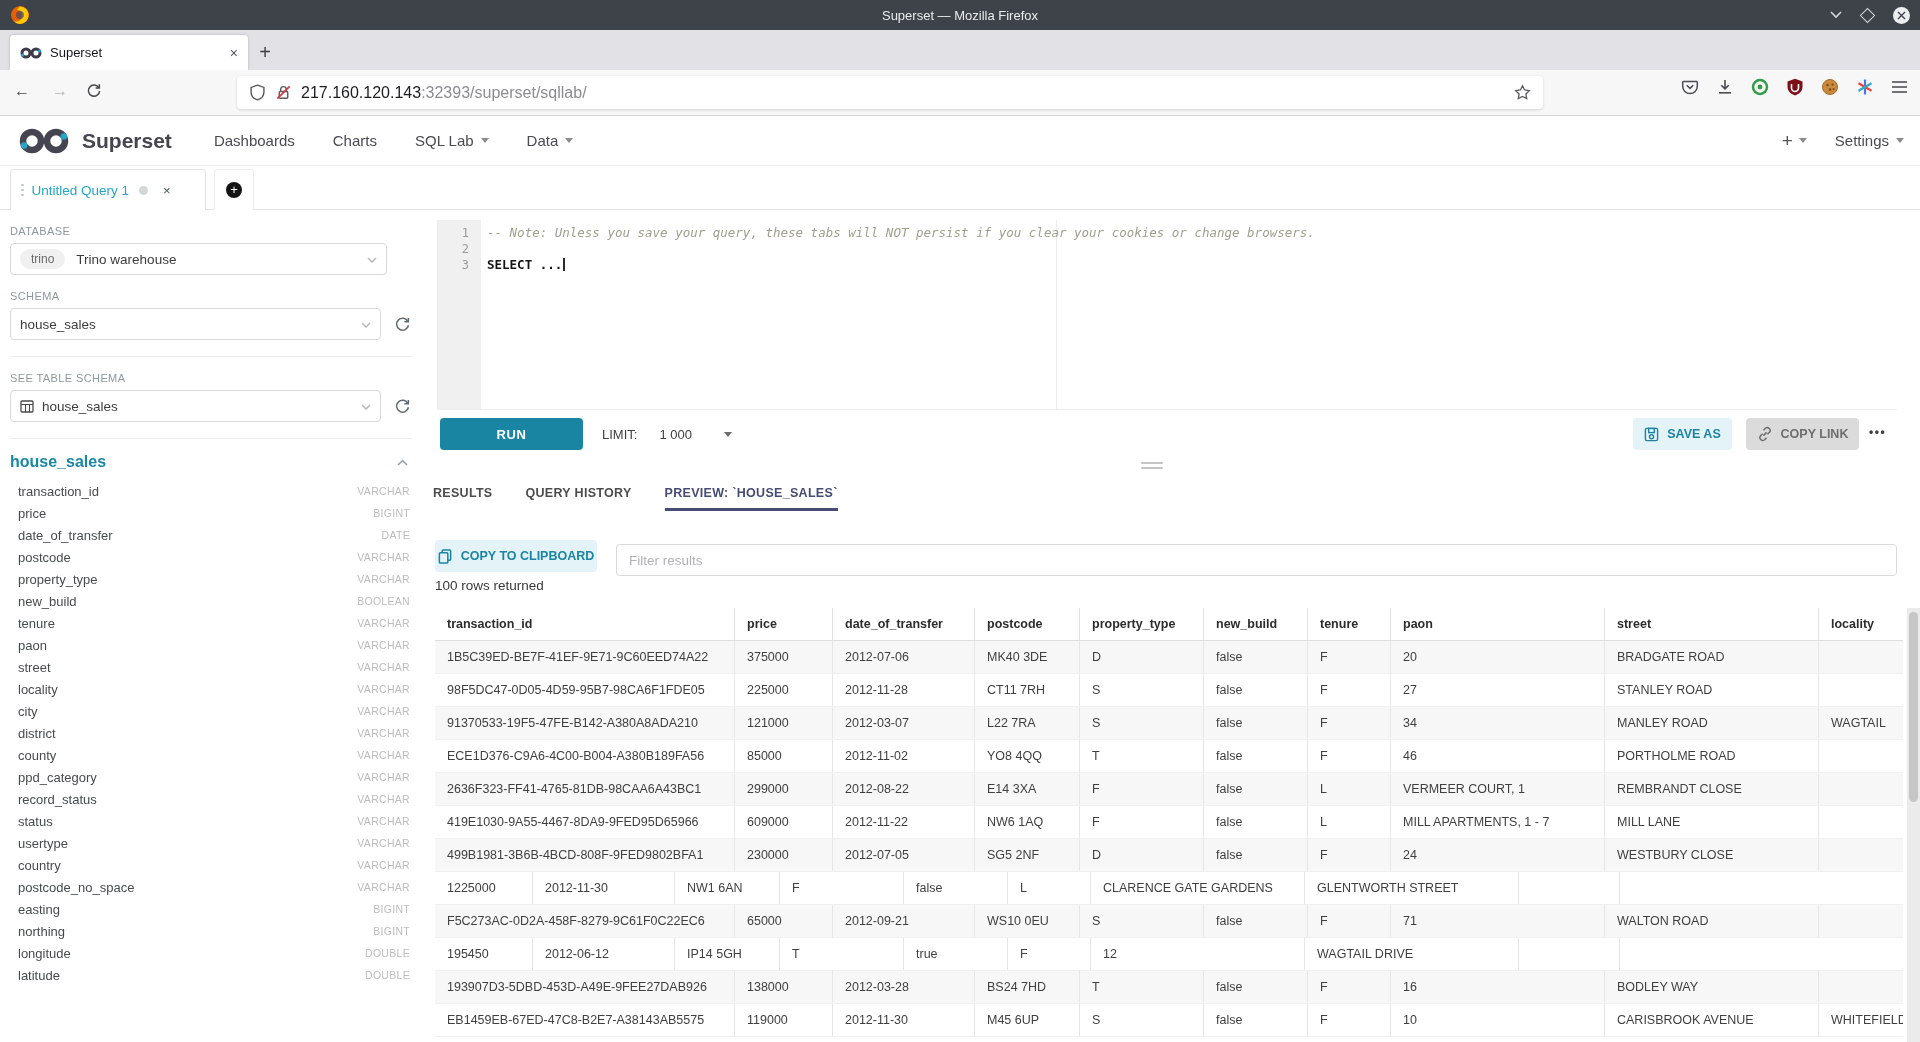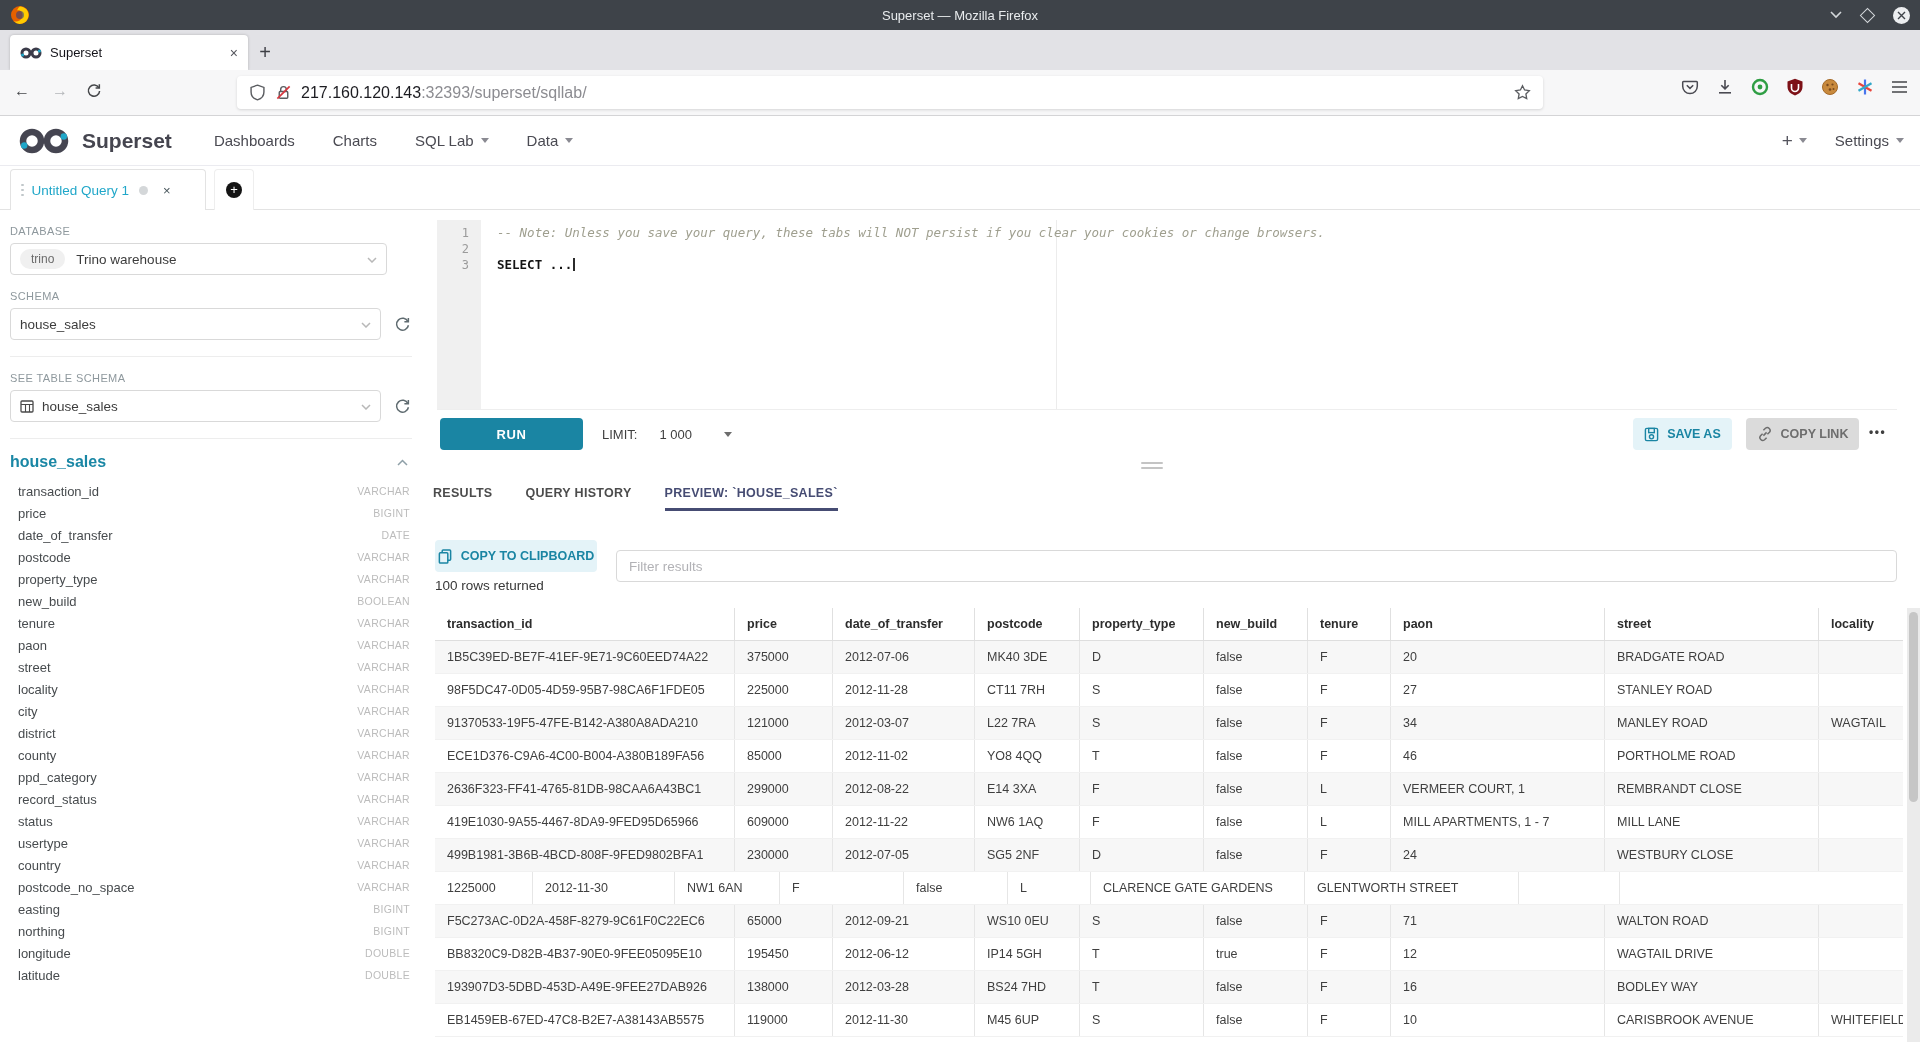--- a/index.html
+++ b/index.html
@@ -86,21 +86,21 @@
   .coltype{margin-left:auto;font-size:10.5px;color:#bcbcbc;letter-spacing:.3px;}
 
   
   .epane{position:absolute;top:44px;left:433px;right:0;bottom:0;}
   .editor{position:absolute;top:10px;left:4px;width:1460px;height:190px;background:#fff;
           border-bottom:1px solid #eee;font-family:"DejaVu Sans Mono",monospace;box-sizing:border-box;}
   .gutter{position:absolute;left:0;top:0;bottom:0;width:44px;background:#f0f0f0;}
   .gutter div{height:16px;line-height:16px;text-align:right;padding-right:12px;font-size:12px;color:#9b9b9b;}
   .gutter{padding-top:5px;box-sizing:border-box;}
   .lines{position:absolute;left:44px;top:5px;right:0;}
-  .cline{height:16px;line-height:16px;padding-left:16px;white-space:pre;font-size:12.5px;}
+  .cline{height:16px;line-height:16px;padding-left:6px;white-space:pre;font-size:12.5px;}
   .cline.comment{color:#9f9f8f;font-style:italic;}
   .cline.code{color:#141414;font-weight:bold;}
   .cursor{display:inline-block;width:2px;height:13px;background:#2b2b2b;vertical-align:-2px;margin-left:1px;}
   .print-margin{position:absolute;left:619px;top:0;bottom:0;width:1px;background:#ececec;}
 
   
   .run-row{position:absolute;top:208px;left:4px;right:23px;height:32px;}
   .run-btn{position:absolute;left:3px;top:0;width:143px;height:32px;background:var(--run-button-bg,#1a85a3);
            color:#fff;border-radius:4px;font-weight:bold;font-size:13px;letter-spacing:.6px;
            display:flex;align-items:center;justify-content:center;}
@@ -120,21 +120,21 @@
   
   .rtabs{position:absolute;top:268px;left:0;height:34px;display:flex;gap:33px;}
   .rtab{height:30px;font-size:12.5px;font-weight:600;letter-spacing:.3px;color:#4c4c4c;
         display:flex;align-items:center;border-bottom:3px solid transparent;}
   .rtab.active{color:var(--tab-active-navy,#464c73);border-bottom-color:var(--tab-active-navy,#464c73);}
 
   
   .copy-row{position:absolute;top:330px;left:2px;right:23px;height:32px;}
   .copy-btn{position:absolute;left:0;top:0;width:162px;height:32px;background:#e4f3f8;color:#1a85a3;
             border-radius:4px;font-weight:bold;font-size:12.5px;display:flex;align-items:center;justify-content:center;gap:9px;}
-  .filter-input{position:absolute;left:181px;top:10px;right:0;height:32px;border:1px solid #d9d9d9;border-radius:4px;
+  .filter-input{position:absolute;left:181px;top:4px;right:0;height:32px;border:1px solid #d9d9d9;border-radius:4px;
                 box-sizing:border-box;padding:8px 12px;font-size:13.5px;color:#333;outline:none;
                 font-family:"Liberation Sans",sans-serif;width:calc(100% - 181px);}
   .filter-input::placeholder{color:#b2b2b6;}
   .rowcount{position:absolute;top:368px;left:2px;font-size:13.5px;color:#383838;}
 
   
   .rtable{position:absolute;top:398px;left:2px;width:1468px;bottom:0;overflow:hidden;font-size:12.5px;}
   .thead{display:flex;height:32px;font-weight:bold;color:#2d2d2d;border-bottom:1px solid #dedede;}
   .trow{display:flex;height:32px;color:#3f3f3f;border-bottom:1px solid #f1f1f1;}
   .trow:nth-child(odd){background:#f7f7f7;}
@@ -672,21 +672,20 @@
               <div class="tc cw2">2012-09-21</div>
               <div class="tc cw3">WS10 0EU</div>
               <div class="tc cw4">S</div>
               <div class="tc cw5">false</div>
               <div class="tc cw6">F</div>
               <div class="tc cw7">71</div>
               <div class="tc cw8">WALTON ROAD</div>
               <div class="tc cw9"></div>
             </div>
             <div class="trow">
-              <div class="tc cw0">BB8320C9-D82B-4B37-90E0-9FEE05095E10</div>
               <div class="tc cw1">195450</div>
               <div class="tc cw2">2012-06-12</div>
               <div class="tc cw3">IP14 5GH</div>
               <div class="tc cw4">T</div>
               <div class="tc cw5">true</div>
               <div class="tc cw6">F</div>
               <div class="tc cw7">12</div>
               <div class="tc cw8">WAGTAIL DRIVE</div>
               <div class="tc cw9"></div>
             </div>

